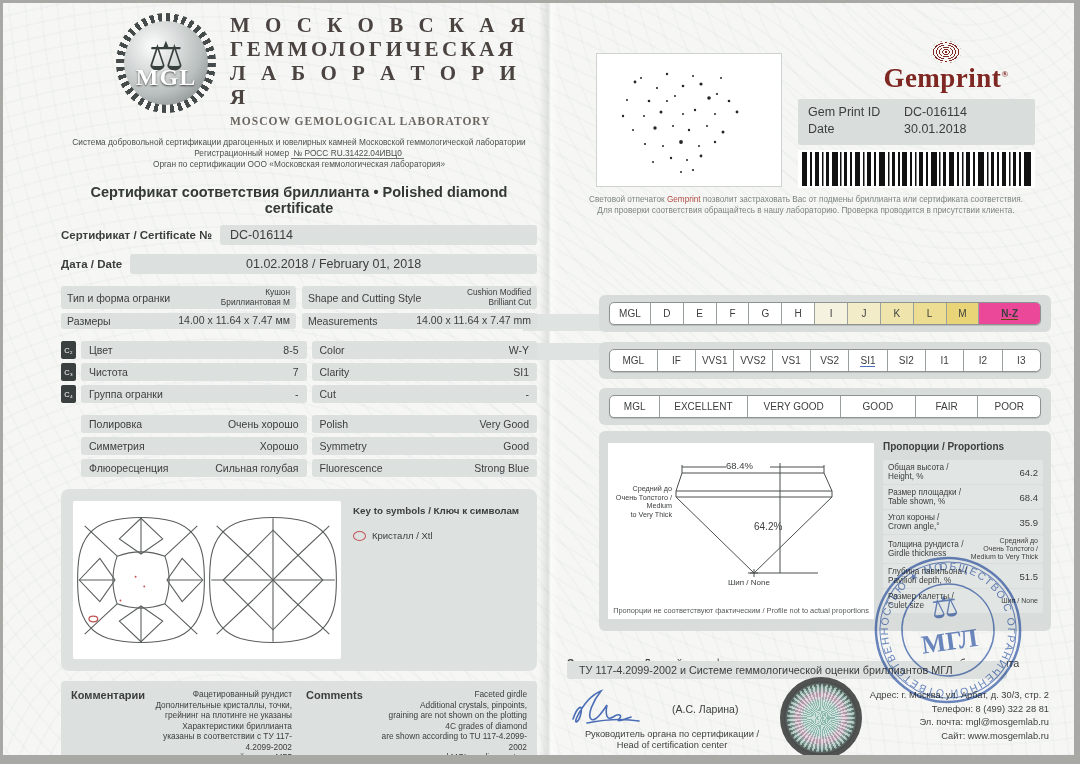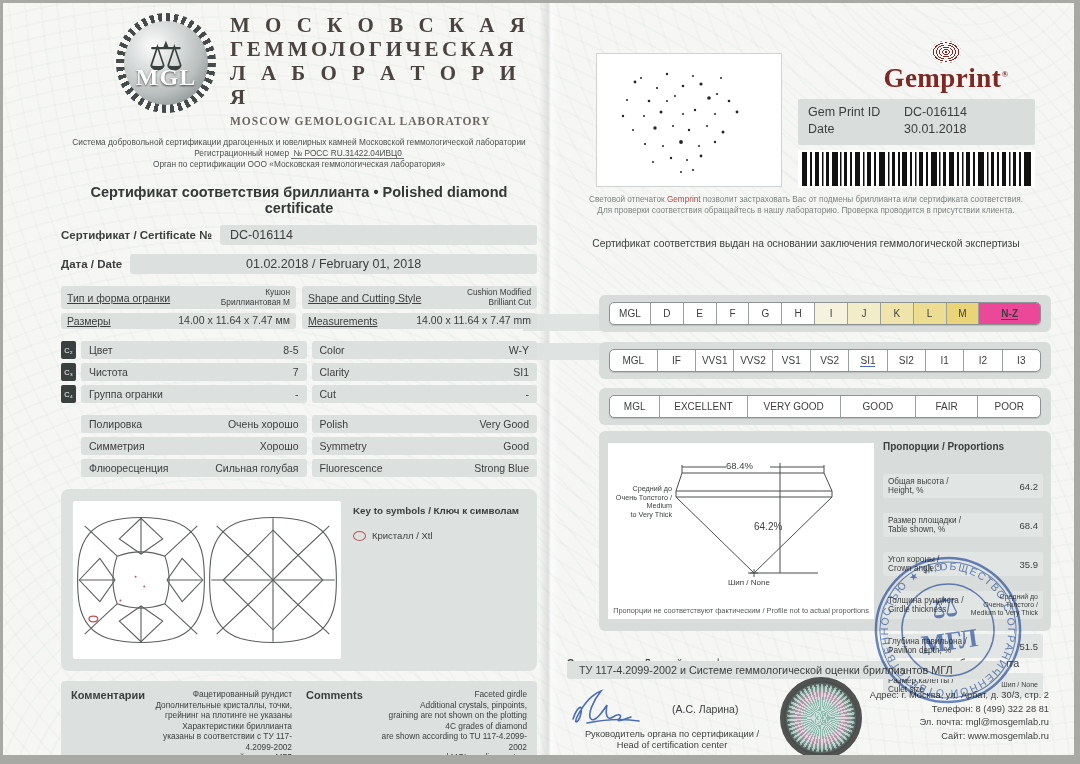--- a/index.html
+++ b/index.html
@@ -25,21 +25,21 @@
   .sys{margin-top:10px;text-align:center;font-size:8.3px;color:#4c504f;line-height:11px;}
   .sys .und{border-bottom:1px solid #6b6f6e;padding:0 2px;}
   .cert-title{margin-top:14px;text-align:center;font-size:14.5px;font-weight:bold;color:#343837;}
   
   .nrow{display:flex;align-items:center;margin-top:9px;}
   .nrow .lbl{font-weight:bold;font-size:11.5px;white-space:nowrap;}
   .nrow .val{flex:1;margin-left:8px;padding:3px 10px;font-size:12.5px;}
   
   .shape{margin-top:12px;display:grid;grid-template-columns:1fr 1fr;gap:4px 6px;}
   .shape .cell{display:flex;justify-content:space-between;align-items:center;padding:2px 6px;font-size:10.5px;}
-  .shape .cell .k{white-space:nowrap;text-decoration:underline;}
+  .shape .cell .k{white-space:nowrap;}
   .shape .cell .v{font-size:8.3px;text-align:right;line-height:9.5px;}
   .shape .cell .v.big{font-size:10.5px;}
   
   .prow{display:flex;align-items:stretch;gap:5px;margin-top:4px;}
   .badge{width:15px;border-radius:2px;background:#3a3f3f;color:#fff;font-size:7.5px;display:flex;align-items:center;justify-content:center;flex:0 0 auto;}
   .pcell{flex:1;display:flex;justify-content:space-between;align-items:center;padding:3px 8px;font-size:10.5px;}
   .prow.nobadge{margin-left:20px;}
   .gap8{height:8px;}
   
   .plotpanel{margin-top:12px;border-radius:8px;background:#dde2e1;padding:12px;display:flex;gap:12px;height:158px;}
@@ -80,21 +80,21 @@
   .cscale .scell:nth-child(11){background:#e9d478;}
   .cscale .scell:nth-child(12){background:#ec4899;flex:1.9;font-weight:bold;}
   .cscale .scell:nth-child(12) span{border-bottom:1.5px solid #5b4b10;}
   .klscale .scell.sel span{border-bottom:1.5px solid #4a6db6;}
   .conn{position:absolute;height:17px;background:#dfe3e2;}
   
   .proppanel{position:absolute;left:36px;top:428px;width:452px;height:200px;background:#d8dddc;border-radius:6px;}
   .diagbox{position:absolute;left:9px;top:12px;width:266px;height:176px;background:#fff;}
   .proptitle{position:absolute;left:284px;top:10px;font-weight:bold;font-size:10px;}
   .proprows{position:absolute;left:284px;top:28px;width:160px;}
-  .proprow{display:flex;justify-content:space-between;align-items:center;background:#e1e5e4;border-radius:2px;margin-top:15px;padding:2px 5px;min-height:20px;}
+  .proprow{display:flex;justify-content:space-between;align-items:center;background:#e1e5e4;border-radius:2px;margin-top:1px;padding:2px 5px;min-height:20px;}
   .proprow .k{font-size:8.2px;line-height:9.5px;}
   .proprow .v{font-size:9.5px;text-align:right;}
   .proprow .v.sm{font-size:7px;line-height:8px;}
   .diag-label{position:absolute;font-size:9px;}
   .girdlelbl{position:absolute;left:2px;top:42px;width:62px;text-align:right;font-size:7.2px;line-height:8.5px;}
   .diagnote{position:absolute;left:0;bottom:4px;width:100%;text-align:center;font-size:7.4px;color:#555958;}
   
   .concl{position:absolute;left:4px;top:654px;width:482px;font-size:10.8px;}
   .concl b{font-size:11.5px;}
   .tu{position:absolute;left:4px;top:658px;width:440px;background:#dce0df;border-radius:3px;padding:3px 12px;box-sizing:border-box;font-size:10.8px;}
@@ -410,21 +410,20 @@
         </g>
       </svg>
     </div>
 
     <div class="gpnote">
       <div><span>Световой отпечаток </span><span class="b">Gemprint</span><span> позволит застраховать Вас от подмены бриллианта или сертификата соответствия.</span></div>
       <div>Для проверки соответствия обращайтесь в нашу лабораторию. Проверка проводится в присутствии клиента.</div>
     </div>
 
     <div class="basis">
-      <div>Сертификат соответствия выдан на основании заключения геммологической экспертизы</div>
     </div>
     <div class="basisnums">
       <span class="sm">№</span>
       <span class="uval">016114</span>
       <span class="sm">От</span>
       <span class="uval">01.02.2018</span>
     </div>
 
     <div class="scalepanel" style="top:292px;">
       <div class="scale cscale">

